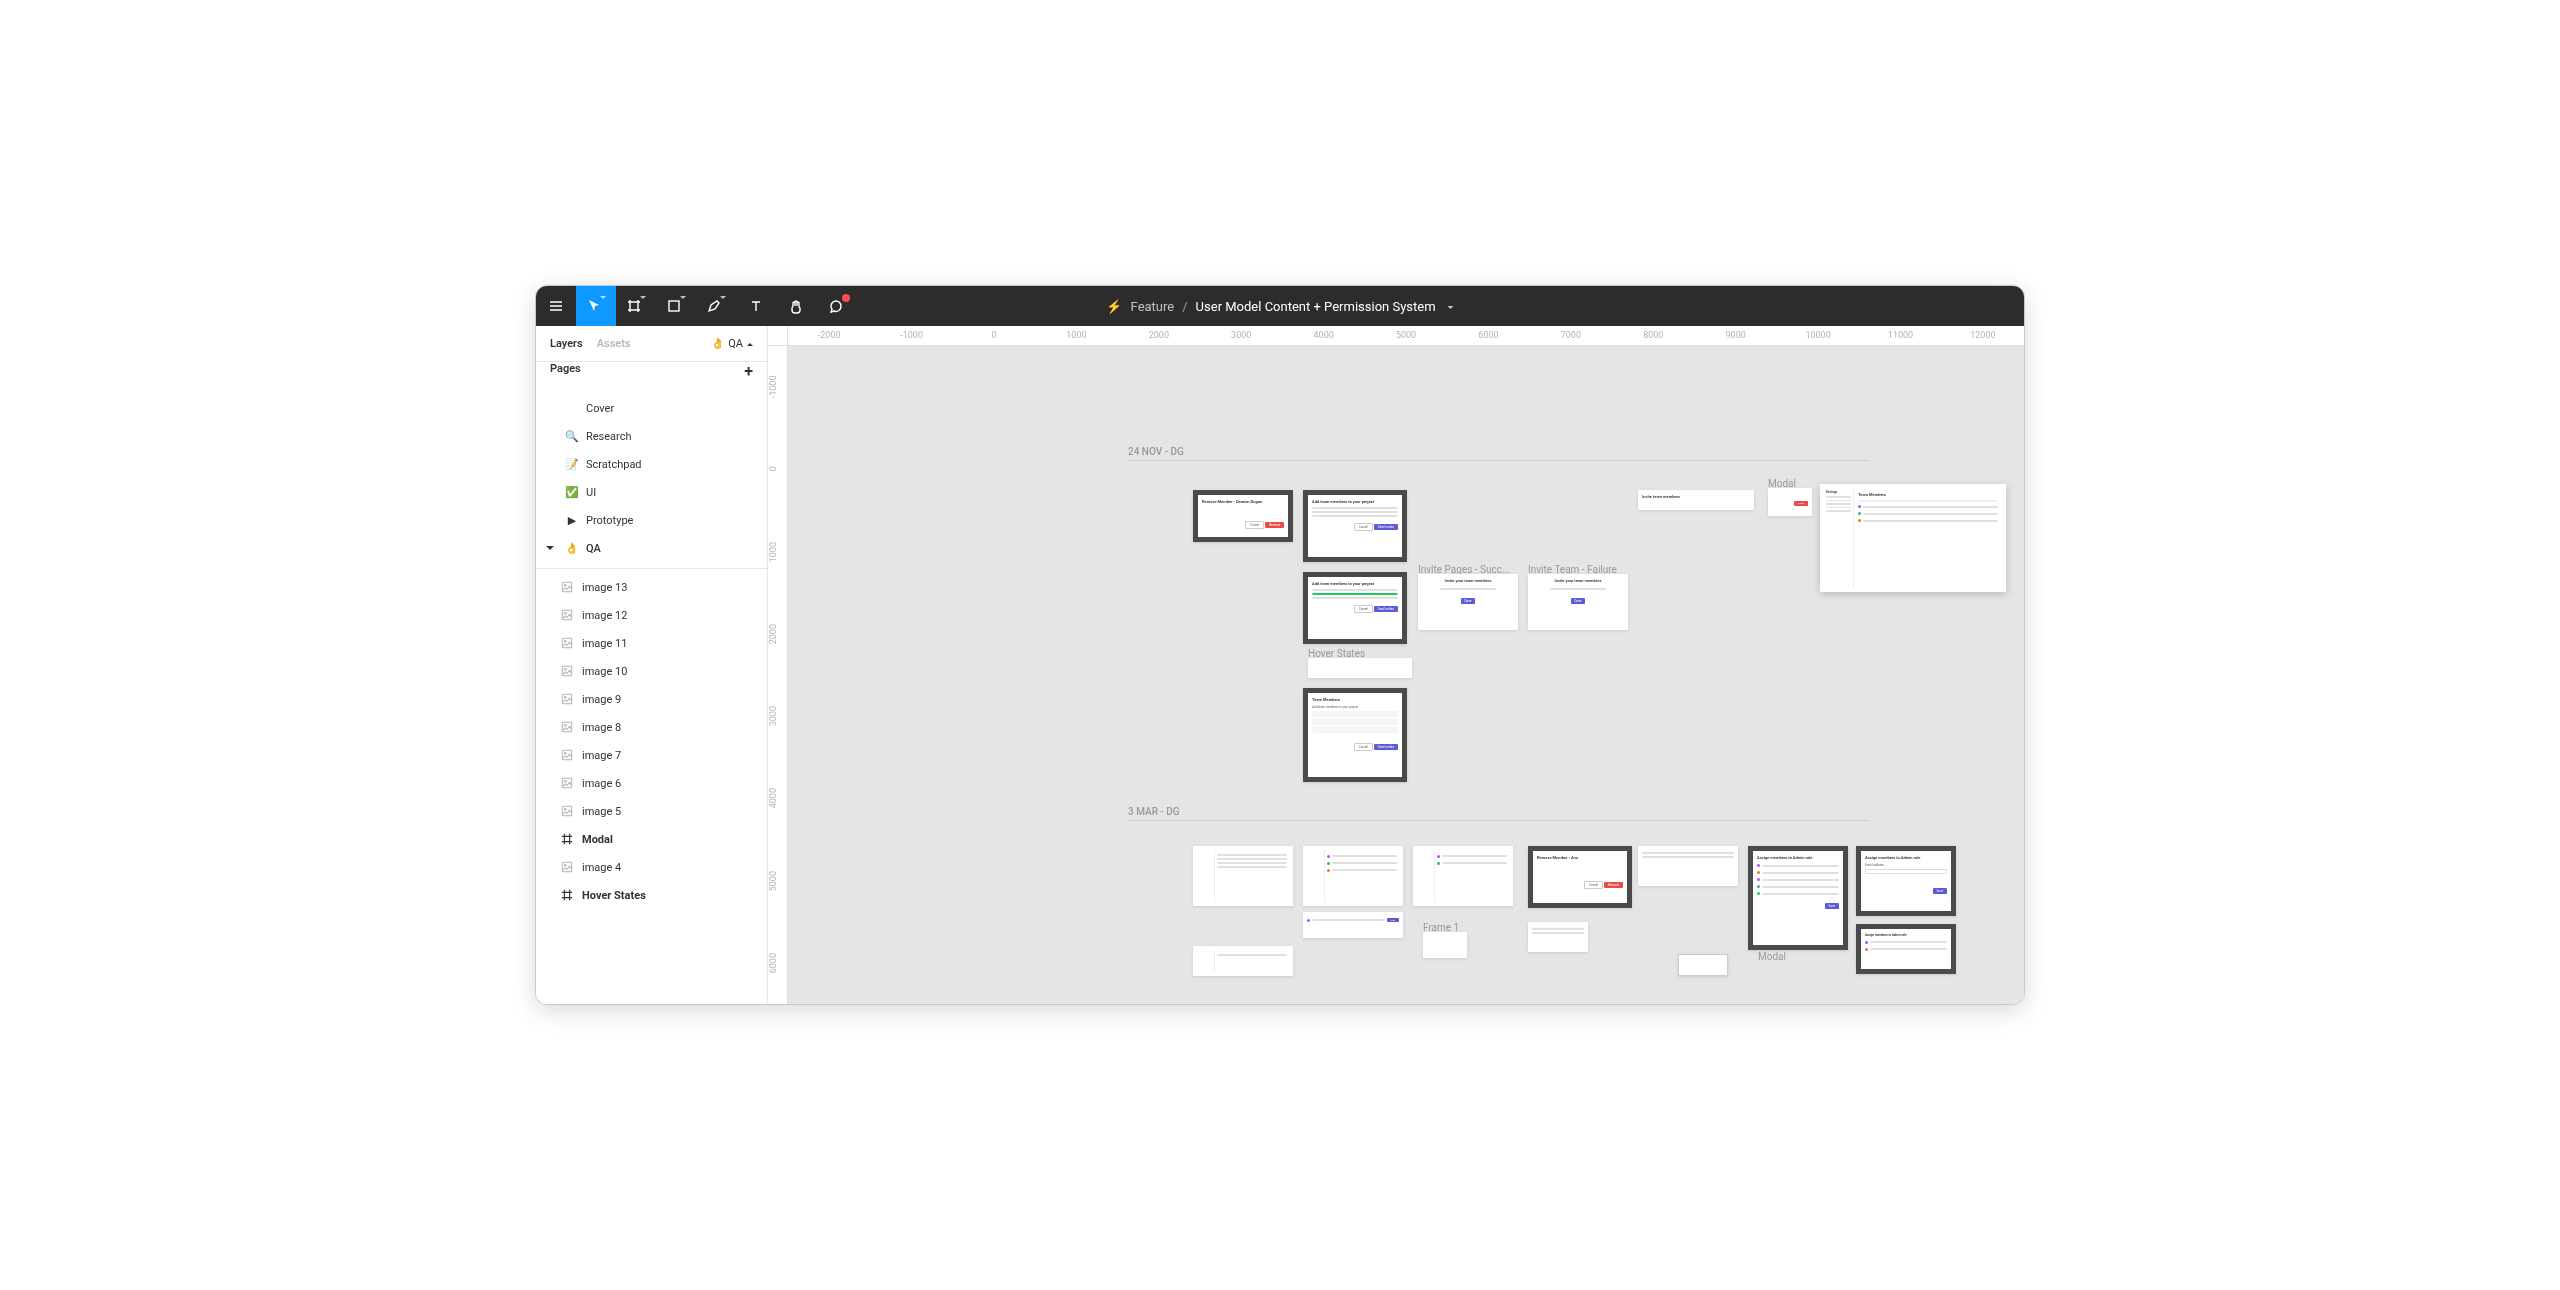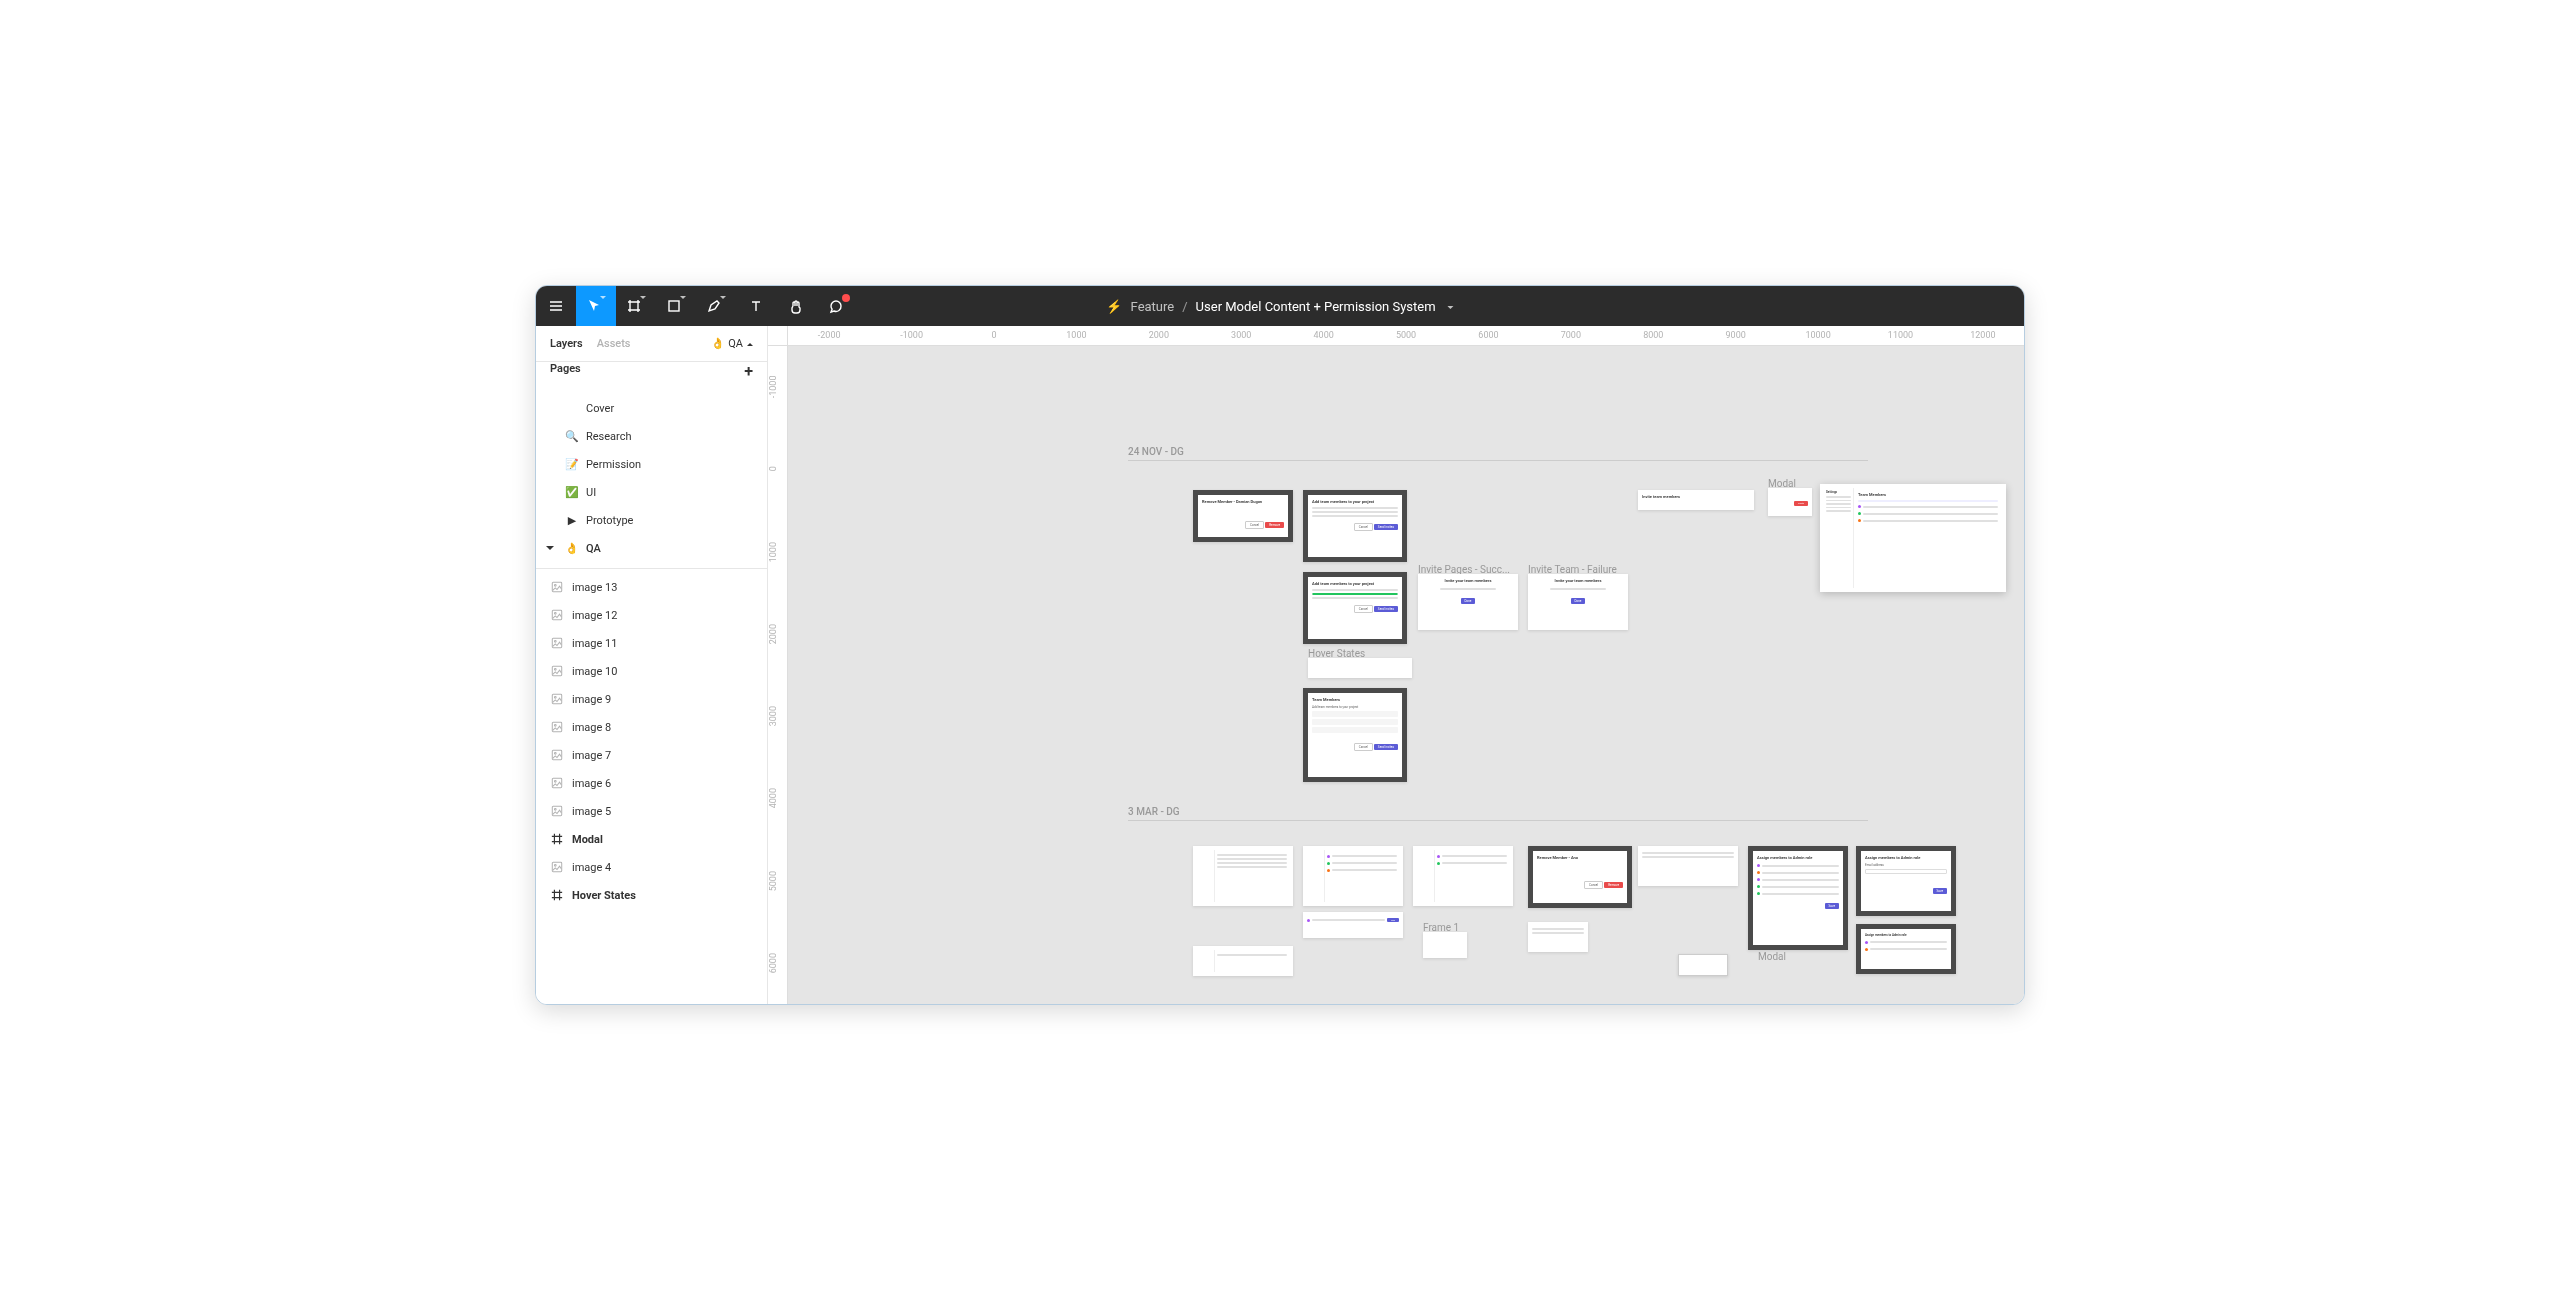--- a/index.html
+++ b/index.html
@@ -107,21 +107,21 @@
 .page-item.current { font-weight:500; }
 .page-item .pre { width: 12px; display:inline-flex; justify-content:center;}
 .page-caret { position: relative; }
 .page-caret .chevd { position:absolute; left: 10px; width:0;height:0;border:4px solid transparent;border-top-color:#333;margin-top:3px;}
 
 .layer-list { flex: 1; overflow-y: auto; padding-top: 4px; }
 .layer-item {
   height: 28px;
   display: flex;
   align-items: center;
-  padding-left: 14px;
+  padding-left: 24px;
   gap: 8px;
   cursor: pointer;
   color: #333;
 }
 .layer-item.bold { font-weight: 700; }
 .layer-icon {
   width: 14px; height: 14px;
   display: inline-flex; align-items: center; justify-content: center;
 }
 .layer-icon.img svg { width:12px;height:12px;stroke:#b3b3b3;fill:none;stroke-width:1.2;}
@@ -259,21 +259,21 @@
           <div class="page-item">
             <span class="pre"></span>
             <span>Cover</span>
           </div>
           <div class="page-item">
             <span class="pre">🔍</span>
             <span>Research</span>
           </div>
           <div class="page-item">
             <span class="pre">📝</span>
-            <span>Permission</span>
+            <span>Scratchpad</span>
           </div>
           <div class="page-item">
             <span class="pre">✅</span>
             <span>UI</span>
           </div>
           <div class="page-item">
             <span class="pre">▶</span>
             <span>Prototype</span>
           </div>
           <div class="page-item current page-caret">

